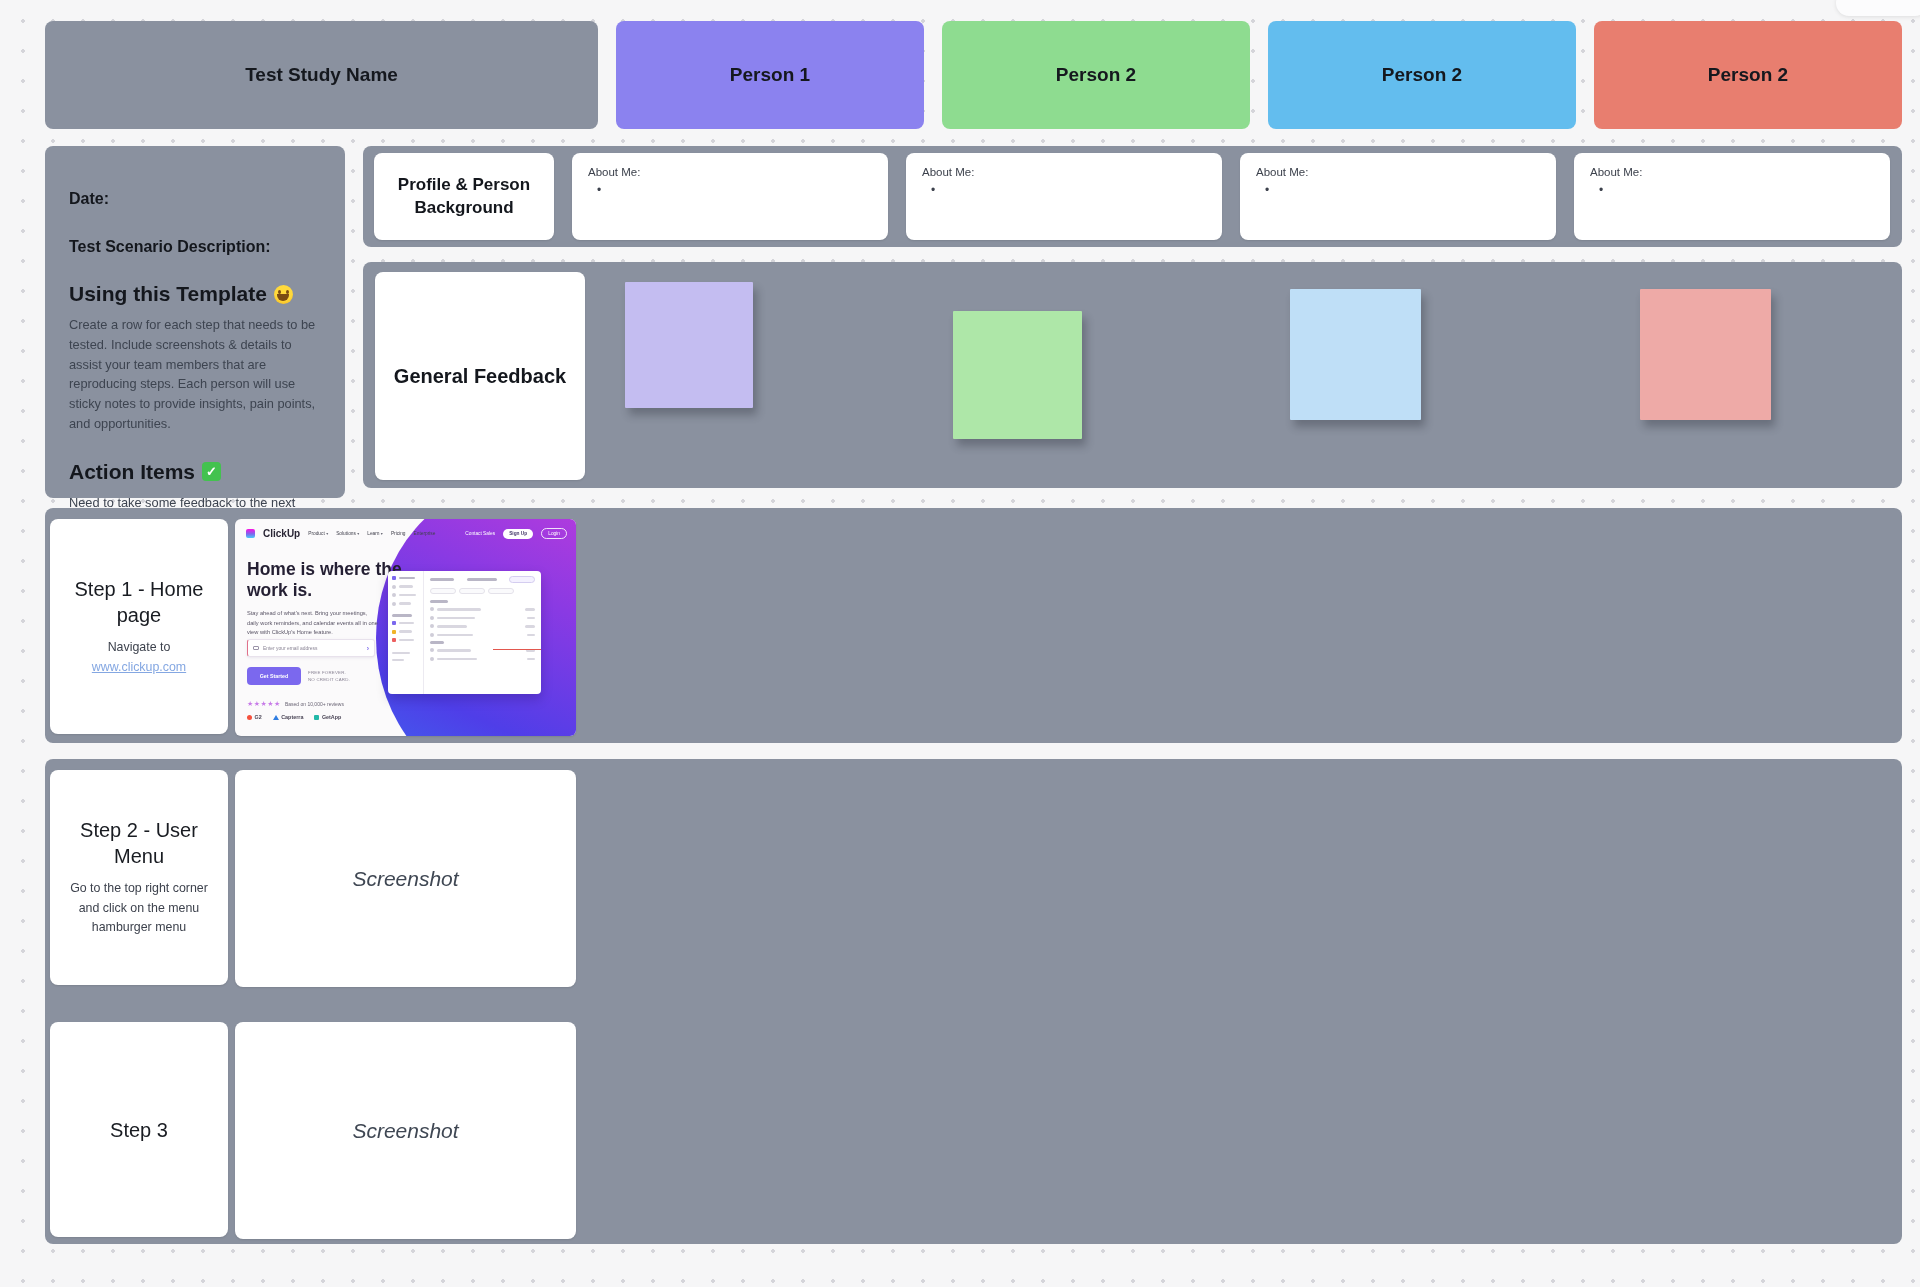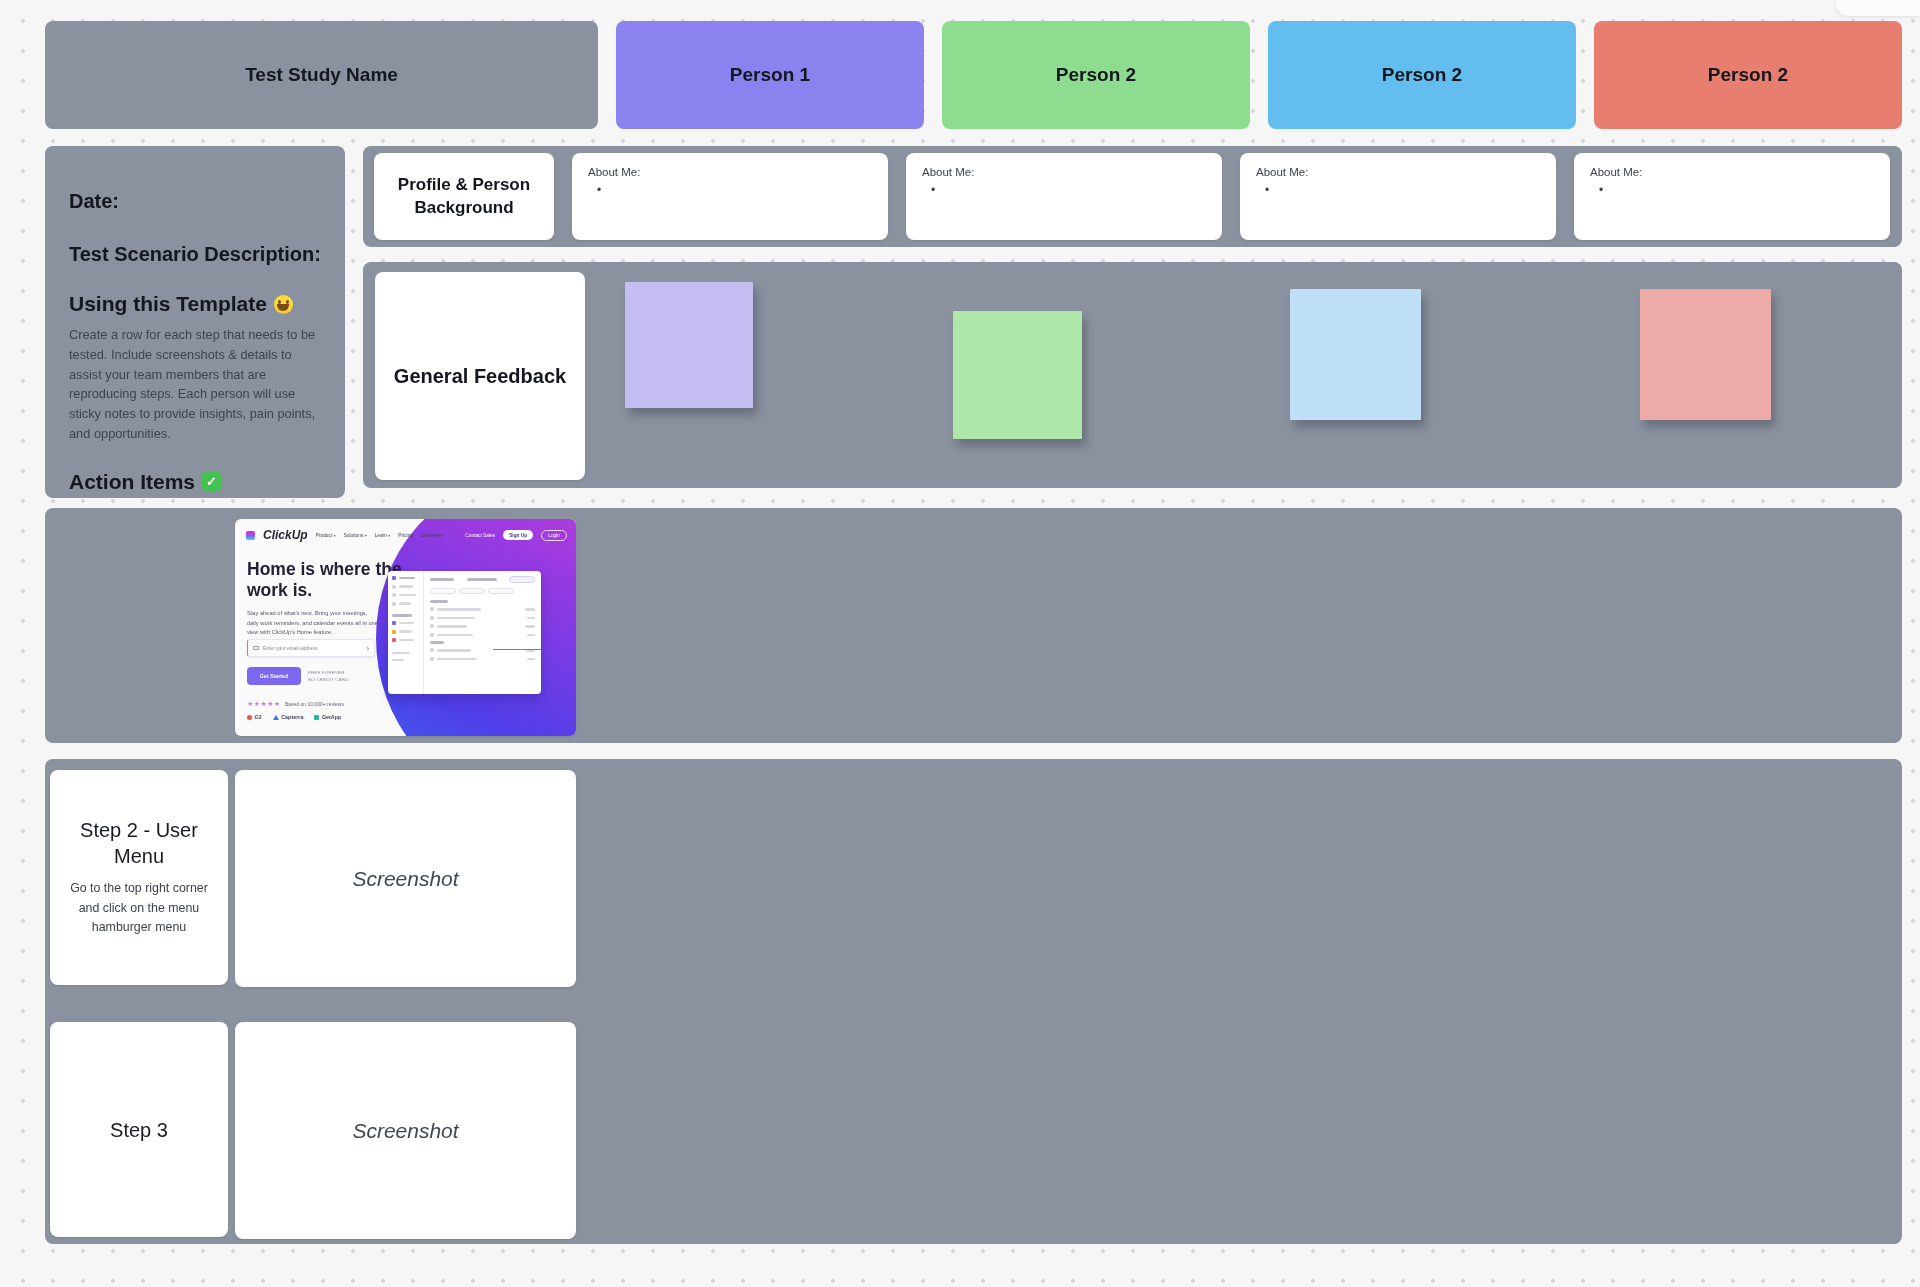--- a/index.html
+++ b/index.html
@@ -25,21 +25,21 @@
     font-size:19px; font-weight:600; color:#15181e;
   }
   .hcell.title-cell { width:553px; background:#8a919f; }
   .hcell.person-cell { width:308px; }
 
   
   .gray { background:#8a919f; border-radius:8px; position:absolute; }
 
   
   .scenario-panel { left:45px; top:146px; width:300px; height:352px; padding:44px 22px 0 24px; color:#14171d; }
-  .scenario-panel .h1 { font-size:20px; font-weight:700; }
+  .scenario-panel .h1 { font-size:16px; font-weight:700; }
   .scenario-panel .h1 + .h1 { margin-top:30px; }
   .scenario-panel .h2 { font-size:21px; font-weight:700; margin-top:26px; display:flex; align-items:center; gap:7px; }
   .scenario-panel .body { margin-top:9px; font-size:12.8px; line-height:1.55; color:#3d4450; }
 
   .smiley { width:19px; height:19px; border-radius:50%;
     background:radial-gradient(circle at 50% 32%, #ffd93b 55%, #f3b41d); position:relative; flex:0 0 auto; }
   .smiley::before { content:""; position:absolute; left:4px; top:5px; width:3px; height:4px;
     background:#7a4b12; border-radius:50%; box-shadow:8px 0 0 #7a4b12; }
   .smiley::after { content:""; position:absolute; left:3.5px; top:9.5px; width:12px; height:6.5px;
     background:#7a4b12; border-radius:0 0 12px 12px; }
@@ -80,21 +80,21 @@
   .placeholder { font-size:21px; font-style:italic; color:#3f4753; }
 
   
   .shot { position:absolute; left:190px; top:11px; width:341px; height:217px; border-radius:6px;
     background:#fbfafb; overflow:hidden; box-shadow:0 1px 2px rgba(0,0,0,.10); }
   .blob { position:absolute; right:-70px; top:-36px; width:270px; height:310px; border-radius:50%;
     background:linear-gradient(205deg,#c13cdb 4%,#8a3ae3 38%,#4f3ee8 72%,#3a6cf0 100%); }
   .mini-nav { position:absolute; top:9px; left:11px; right:9px; display:flex; align-items:center; gap:8px; z-index:3; }
   .cu-icon { width:9px; height:9px; border-radius:2px;
     background:linear-gradient(180deg,#fa12e3,#7b68ee 55%,#49ccf9); }
-  .cu-word { font-size:12px; font-weight:800; color:#2a2635; margin-right:0;font-style:italic; }
+  .cu-word { font-size:10px; font-weight:800; color:#2a2635; margin-right:0; }
   .mini-link { font-size:4.8px; color:#42424e; }
   .mini-link .caret { font-size:4px; color:#6a6a76; }
   .mini-nav .spacer { flex:1; }
   .mini-contact { font-size:4.8px; color:#fff; }
   .mini-signup { font-size:4.8px; font-weight:700; color:#453a6b; background:#fff; border-radius:6px; padding:2.5px 6px; }
   .mini-login { font-size:4.8px; color:#fff; border:0.7px solid rgba(255,255,255,.85); border-radius:6px; padding:2px 6px; }
   .mini-h1 { position:absolute; left:12px; top:40px; width:160px; font-size:17.5px; font-weight:800;
     color:#241f33; line-height:1.18; z-index:2; }
   .mini-p { position:absolute; left:12px; top:90px; width:132px; font-size:5.7px; color:#5a5566; line-height:1.7; z-index:2; }
   .mini-input { position:absolute; left:12px; top:120px; width:128px; height:18px; background:#fff;
@@ -202,20 +202,26 @@
     <div class="card feedback-title-card">
       <span>General Feedback</span>
     </div>
     <div class="sticky s0" style="background-color: rgb(196, 189, 241);"></div>
     <div class="sticky s1" style="background-color: rgb(174, 231, 168);"></div>
     <div class="sticky s2" style="background-color: rgb(191, 223, 247);"></div>
     <div class="sticky s3" style="background-color: rgb(238, 170, 167);"></div>
   </div>
 
   <div class="gray step-row r1">
+    <div class="card step-card">
+      <div class="step-title">Step 1 - Home page</div>
+      <div class="step-body">
+        <span>Navigate to </span><span class="step-link">www.clickup.com</span>
+      </div>
+    </div>
 
     <div class="card shot">
       <div class="blob"></div>
 
       <div class="mini-nav">
         <span class="cu-icon"></span>
         <span class="cu-word">ClickUp</span>
         <span class="mini-link"><span>Product</span> <span class="caret">▾</span></span>
         <span class="mini-link"><span>Solutions</span> <span class="caret">▾</span></span>
         <span class="mini-link"><span>Learn</span> <span class="caret">▾</span></span>

